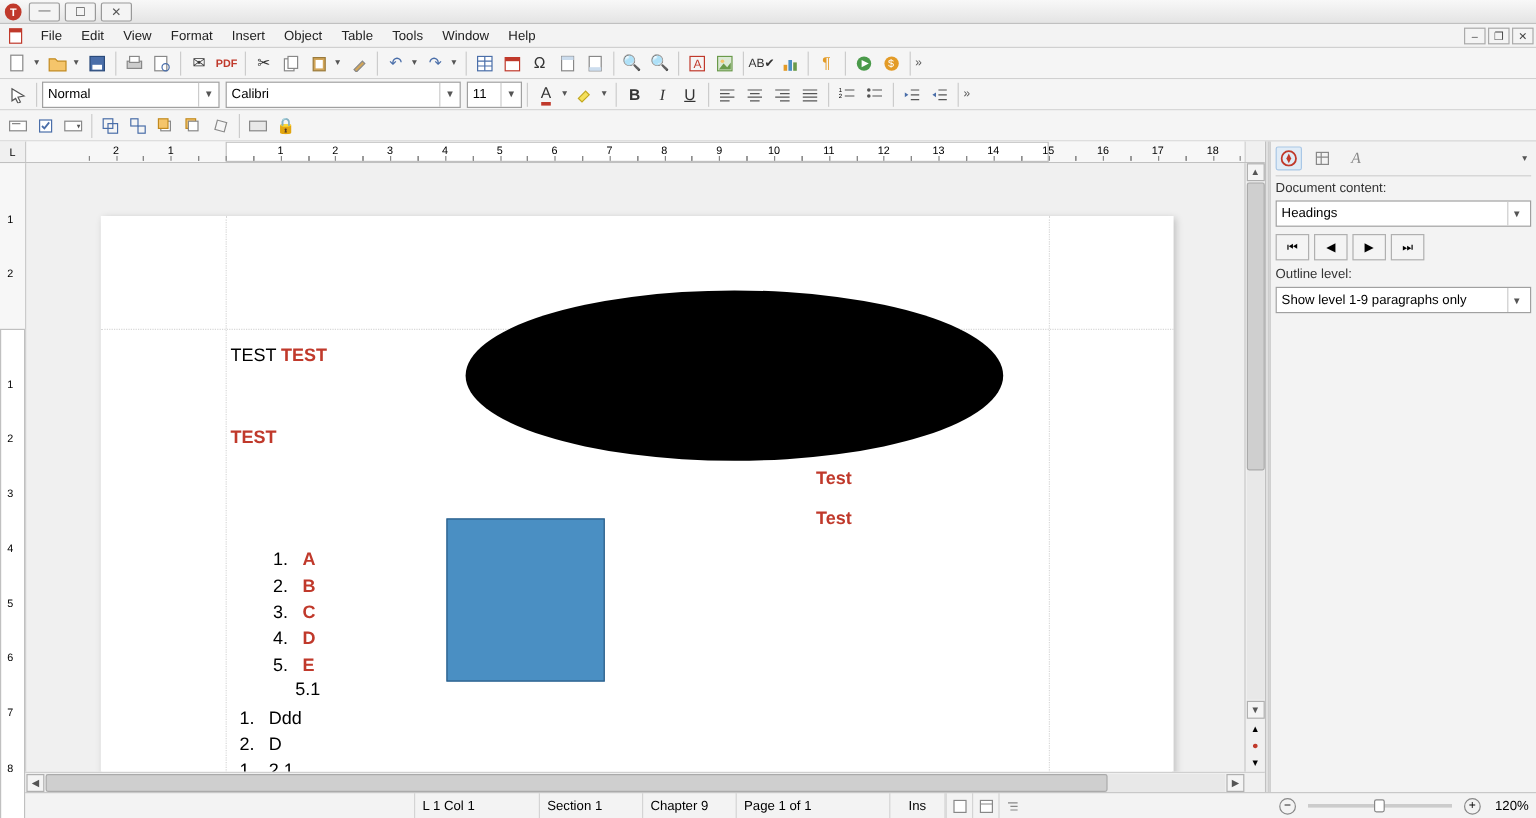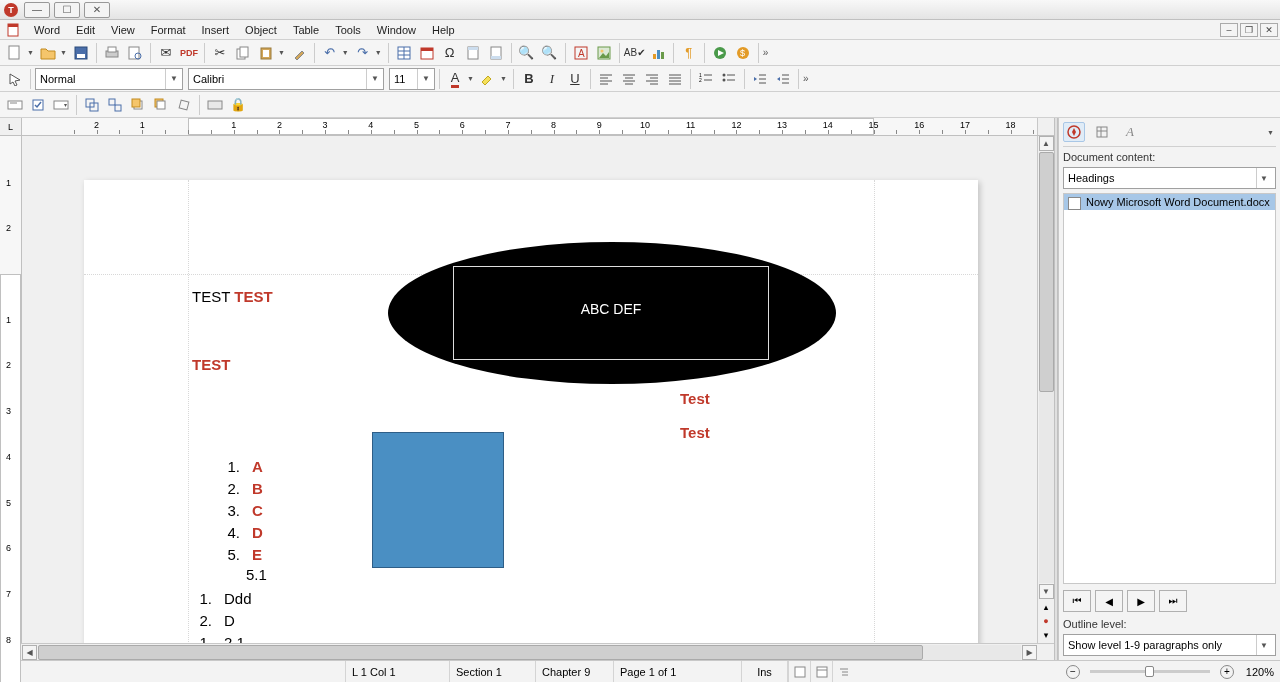--- a/index.html
+++ b/index.html
@@ -107,21 +107,21 @@
   </div>
 </div>
 
 <div class="menubar">
   <div class="app-icon2">
     <svg width="14" height="14">
         <rect x="1" y="1" width="10" height="12" fill="#fff" stroke="#c0392b"></rect>
         <rect x="1" y="1" width="10" height="3" fill="#c0392b"></rect>
       </svg>
   </div>
-  <div class="menuitem">Word</div>
+  <div class="menuitem">File</div>
   <div class="menuitem">Edit</div>
   <div class="menuitem">View</div>
   <div class="menuitem">Format</div>
   <div class="menuitem">Insert</div>
   <div class="menuitem">Object</div>
   <div class="menuitem">Table</div>
   <div class="menuitem">Tools</div>
   <div class="menuitem">Window</div>
   <div class="menuitem">Help</div>
   <div class="mdi-controls">
@@ -548,23 +548,20 @@
           <div class="page-content">
 
             <div class="line" style="left:108px; top:108px">
               <span>TEST </span><span class="redbold">TEST</span>
             </div>
 
             <div class="line redbold" style="left:108px; top:176px">TEST</div>
 
             <div class="ellipse" style="left:304px; top:62px; width:448px; height:142px"></div>
 
-            <div class="textbox" style="left:369px; top:86px; width:316px; height:94px">
-              <span>ABC DEF</span>
-            </div>
 
             <div class="line redbold" style="left:596px; top:210px">Test</div>
             <div class="line redbold" style="left:596px; top:244px">Test</div>
 
             <div class="rect-blue" style="left:288px; top:252px; width:132px; height:136px"></div>
 
             <div class="numlist" style="left:130px; top:276px" id="ol1">
                 <div><span class="n">1.</span><span class="red">A</span></div>
                 <div><span class="n">2.</span><span class="red">B</span></div>
                 <div><span class="n">3.</span><span class="red">C</span></div>
@@ -627,23 +624,20 @@
       <div class="side-tab">
           <span style="font-style:italic;font-family:serif;color:#888">A</span>
         </div>
       <div style="flex:1"></div>
       <span class="dropdown-caret">▼</span>
     </div>
     <div class="side-label">Document content:</div>
     <div class="side-combo">
       <span>Headings</span>
         <span class="caret">▼</span>
-    </div>
-    <div class="side-tree">
-      <div class="tree-item">Nowy Microsoft Word Document.docx</div>
     </div>
     <div class="side-nav">
       <div class="nbtn">⏮</div>
       <div class="nbtn">◀</div>
       <div class="nbtn">▶</div>
       <div class="nbtn">⏭</div>
     </div>
     <div class="side-label">Outline level:</div>
     <div class="side-combo">
       <span>Show level 1-9 paragraphs only</span>

